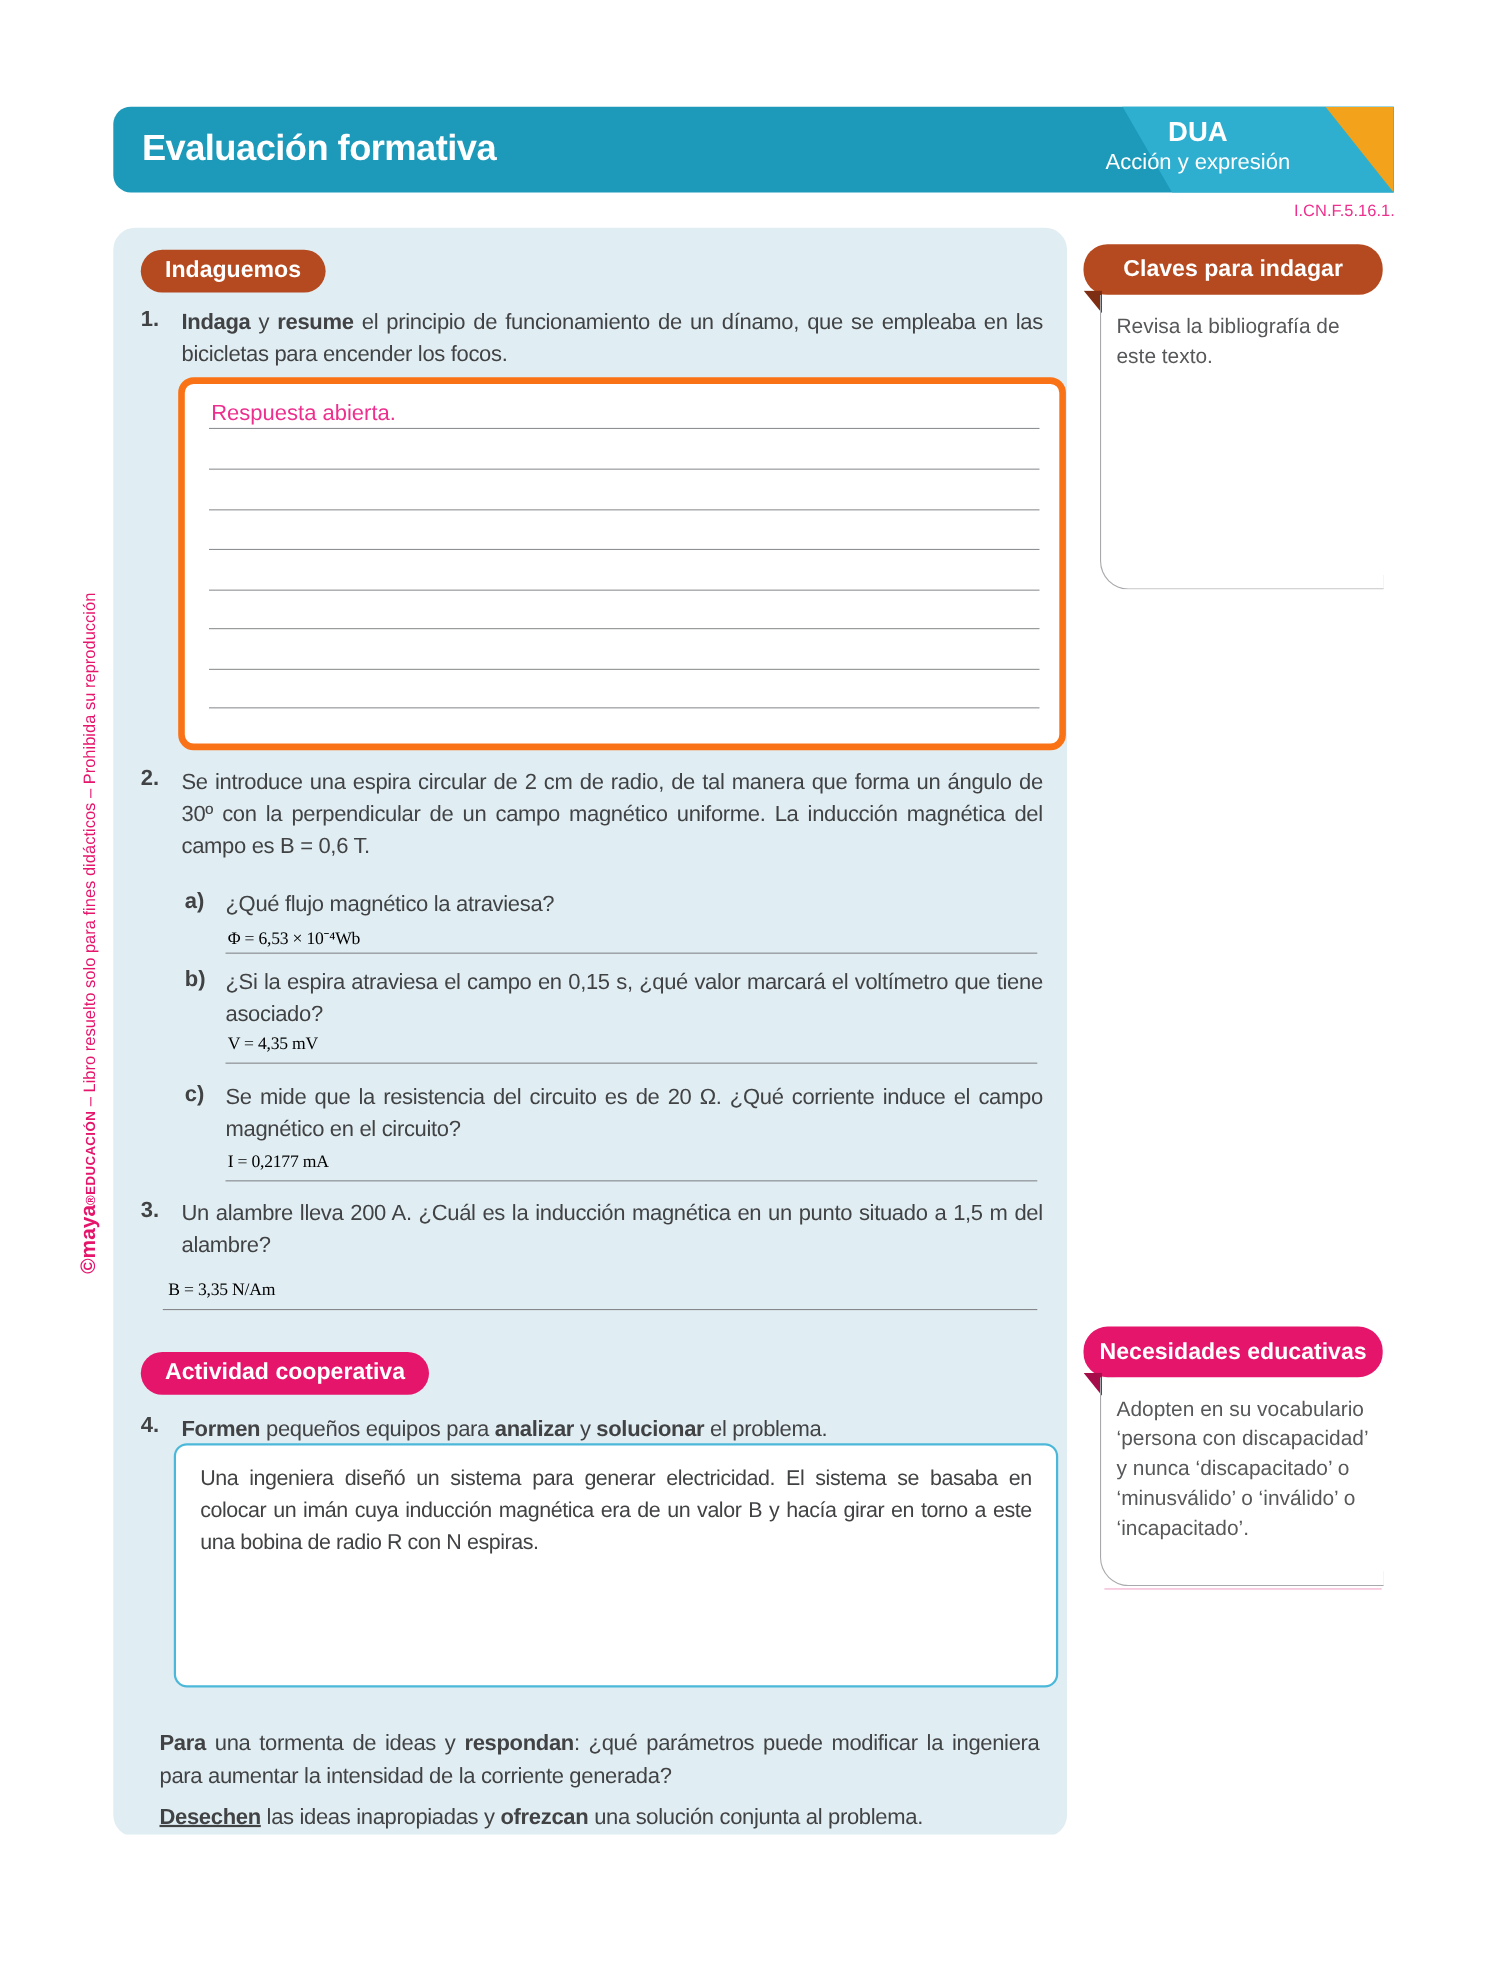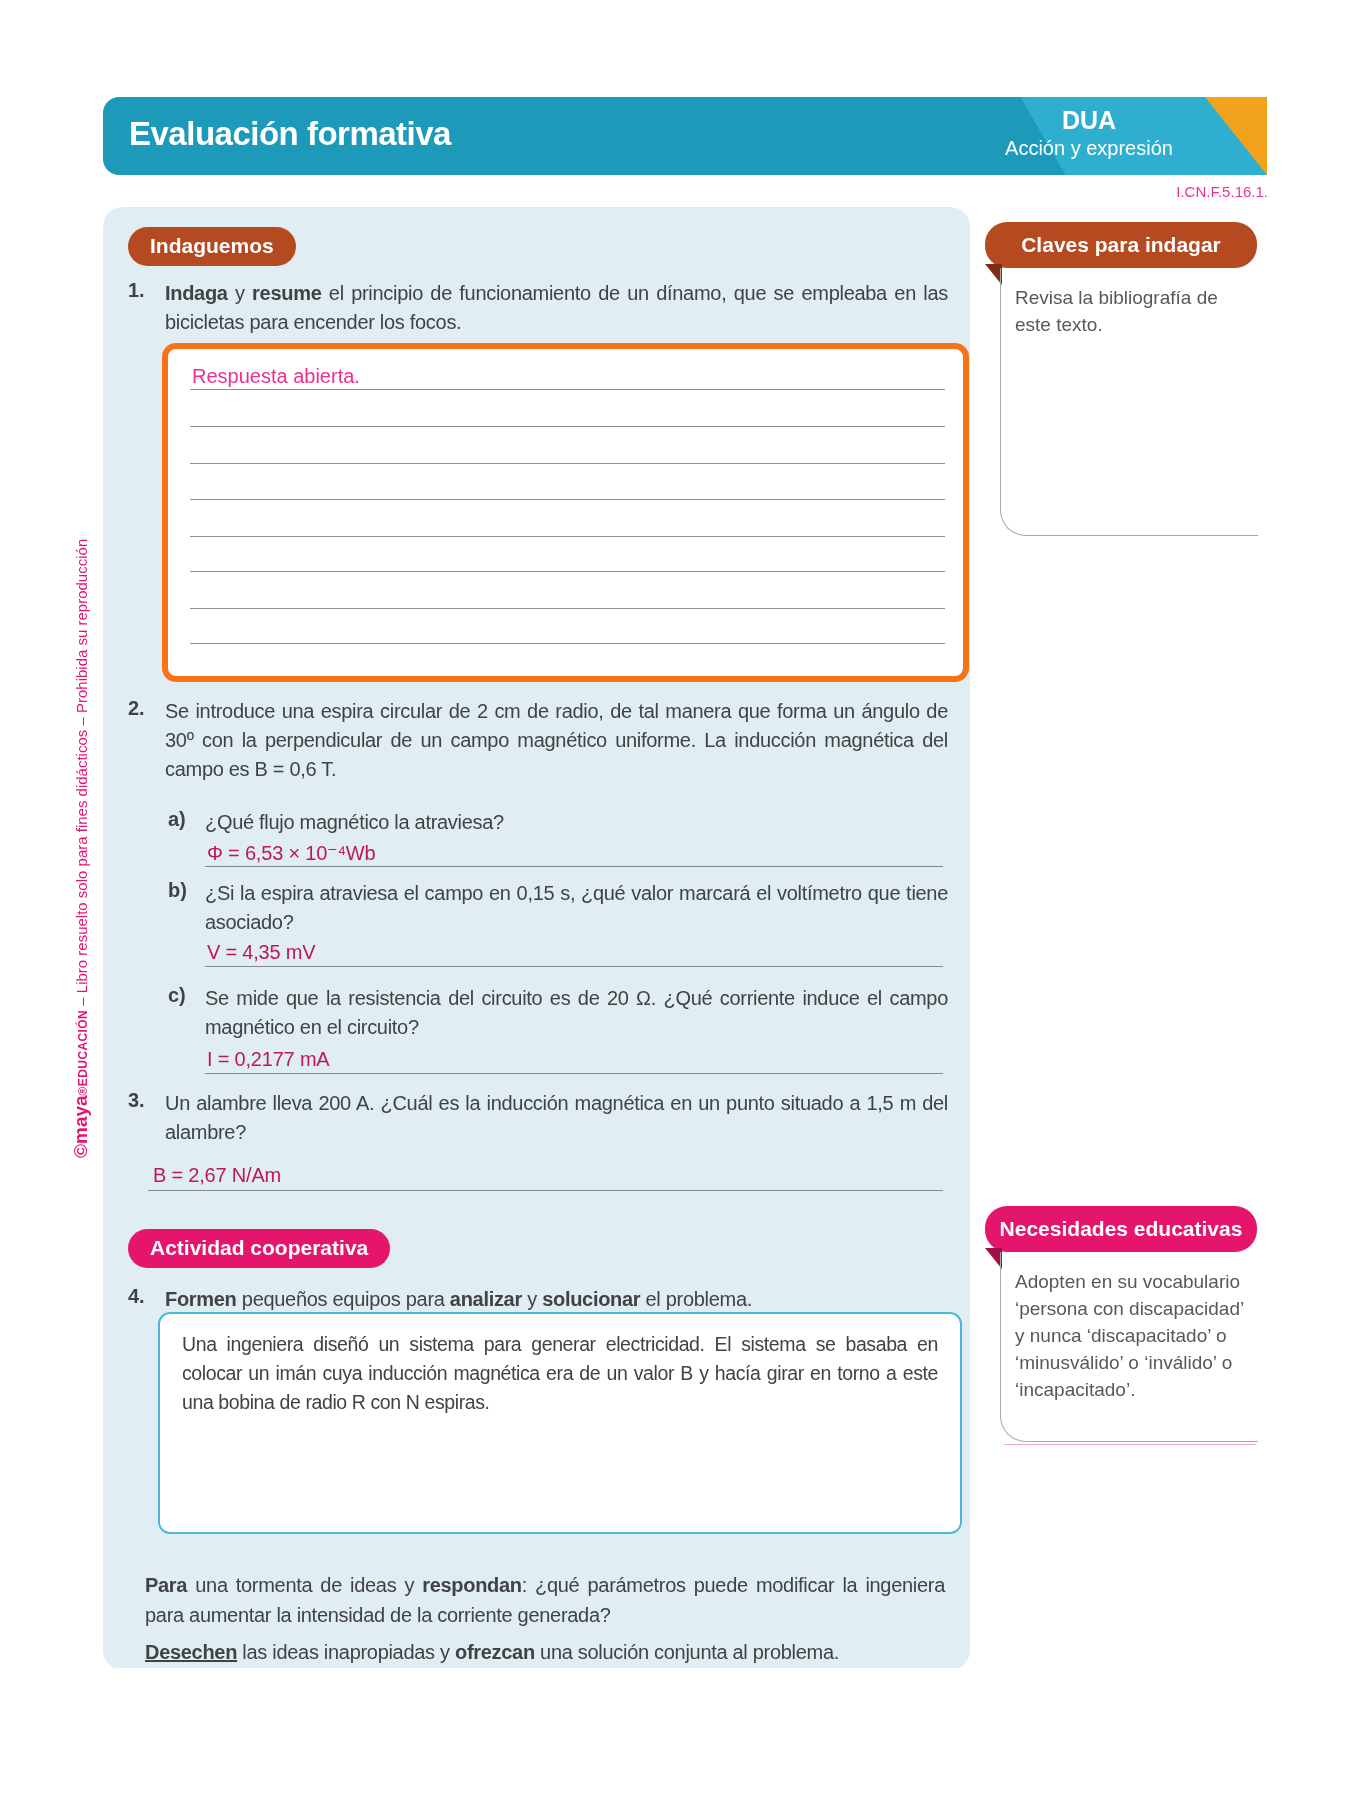--- a/index.html
+++ b/index.html
@@ -34,21 +34,21 @@
          color:#ffffff;font-size:21px;font-weight:700;}
   .badge-rust{background:#b5491f;}
   .badge-pink{background:#e6156c;}
 
   .q-num{position:absolute;left:25px;font-size:20px;font-weight:700;}
   .q-text{position:absolute;left:62px;width:783px;font-size:20px;line-height:29px;
           text-align:justify;letter-spacing:-0.3px;}
   .sub-label{position:absolute;left:65px;font-size:20px;font-weight:700;}
   .sub-text{position:absolute;left:102px;width:743px;font-size:20px;line-height:29px;
           text-align:justify;letter-spacing:-0.3px;}
-  .answer{position:absolute;font-size:20px;color:#be185d;letter-spacing:-0.2px;}
+  .answer{position:absolute;font-size:16px;color:#000000;letter-spacing:-0.2px;font-family:Liberation Serif, serif;}
   .answer-line{position:absolute;height:0;border-top:1.6px solid #85878a;}
 
   
   .abox{position:absolute;left:59px;top:136px;width:795px;height:327px;background:#ffffff;
         border:6px solid #f97316;border-radius:14px;}
   .abox .placeholder{position:absolute;left:24px;top:16px;font-size:20px;color:#ed2f8d;}
   .ruled{position:absolute;left:22px;right:18px;height:0;border-top:1.3px solid #8e9193;}
 
   
   .pbox{position:absolute;left:55px;top:1105px;width:804px;min-height:222px;background:#ffffff;
@@ -125,21 +125,21 @@
     <div class="answer" style="left:104px;top:734px;">V = 4,35 mV</div>
     <div class="answer-line" style="left:102px;top:759px;width:738px;"></div>
 
     <div class="sub-label" style="top:777px;">c)</div>
     <div class="sub-text" style="top:777px;">Se mide que la resistencia del circuito es de 20 Ω. ¿Qué corriente induce el campo magnético en el circuito?</div>
     <div class="answer" style="left:104px;top:841px;">I = 0,2177 mA</div>
     <div class="answer-line" style="left:102px;top:866px;width:738px;"></div>
 
     <div class="q-num" style="top:882px;">3.</div>
     <div class="q-text" style="top:882px;">Un alambre lleva 200 A. ¿Cuál es la inducción magnética en un punto situado a 1,5 m del alambre?</div>
-    <div class="answer" style="left:50px;top:957px;">B = 2,67 N/Am</div>
+    <div class="answer" style="left:50px;top:957px;">B = 3,35 N/Am</div>
     <div class="answer-line" style="left:45px;top:983px;width:795px;"></div>
 
     <div class="badge badge-pink" style="left:25px;top:1022px;">Actividad cooperativa</div>
 
     <div class="q-num" style="top:1078px;">4.</div>
     <div class="q-text" style="top:1078px;"><span style="font-weight: 700;">Formen</span><span> pequeños equipos para </span><span style="font-weight: 700;">analizar</span><span> y </span><span style="font-weight: 700;">solucionar</span><span> el problema.</span></div>
 
     <div class="pbox">
       <p>Una ingeniera diseñó un sistema para generar electricidad. El sistema se basaba en colocar un imán cuya inducción magnética era de un valor B y hacía girar en torno a este una bobina de radio R con N espiras.</p>
     </div>

